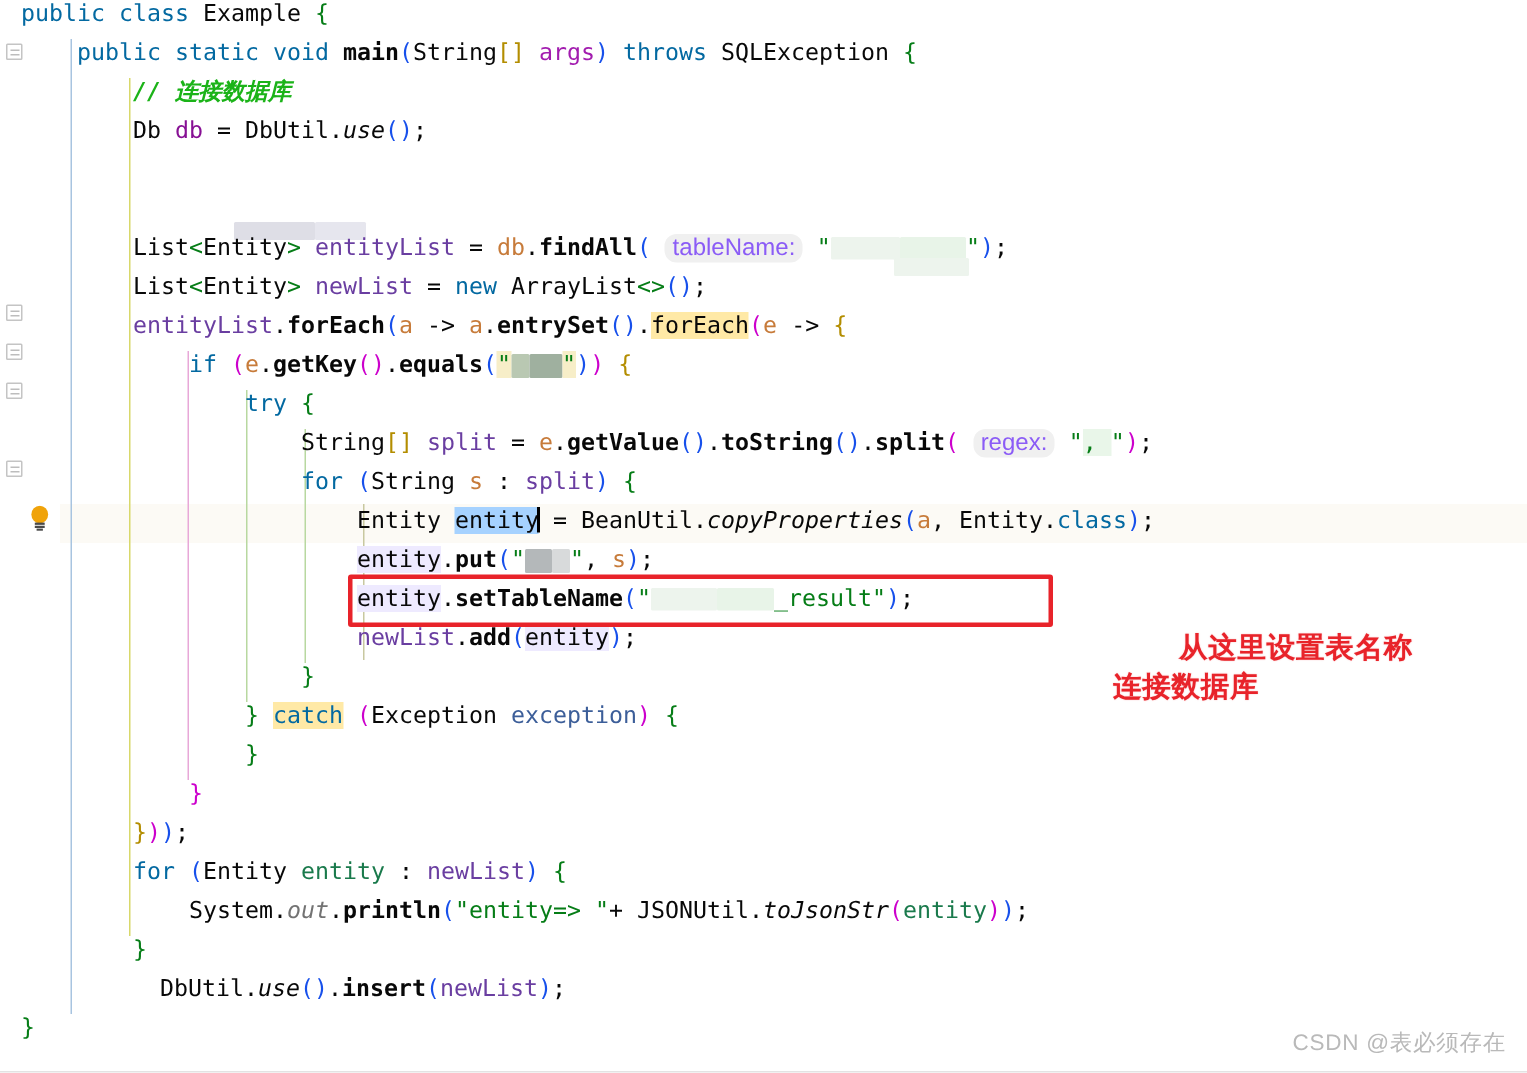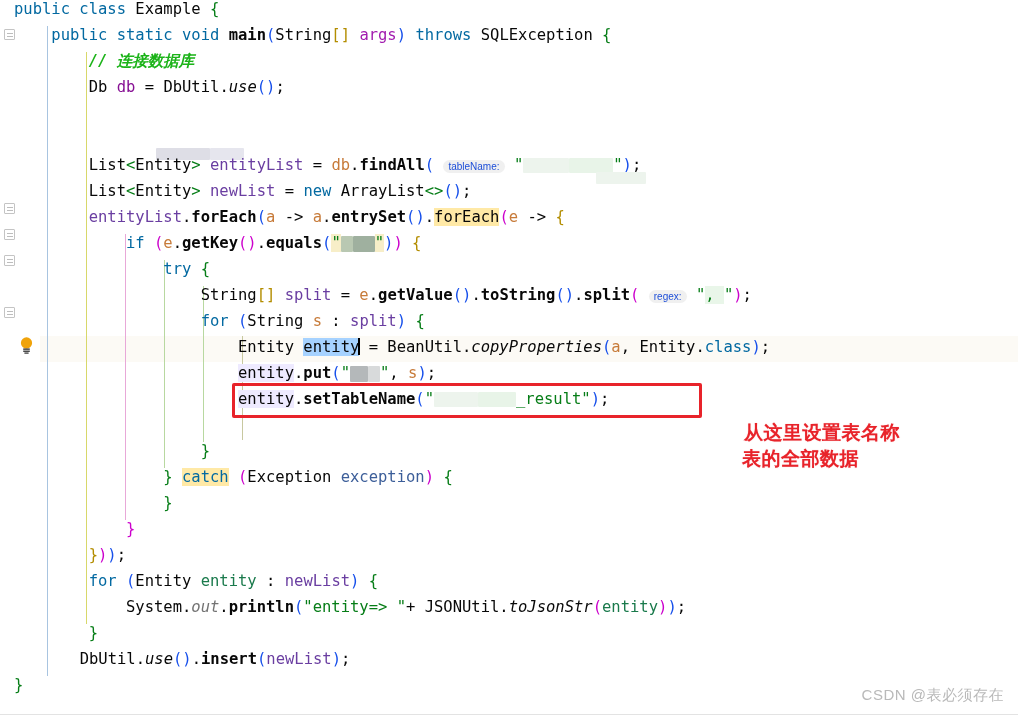--- a/index.html
+++ b/index.html
@@ -97,24 +97,24 @@
   .pink  { color: #cc00cc; }
   .gen   { color: #067d17; }
   .br1   { color: #067d17; }
   .br2   { color: #1750eb; }
   .br3   { color: #b38d00; }
   .br4   { color: #cc00cc; }
 
   
   .hint {
     background: #f0f0f0;
-    color: #1d4ed8;
+    color: #8b5cf6;
     border-radius: 8px;
     padding: 1px 5px 1px 5px;
-    font-size: 10px;
+    font-size: 16px;
     font-family: "Liberation Sans", sans-serif;
   }
 
   
   .hlu { background: #eeeaff; }
   
   .hly { background: #ffe9a6; }
   
   .sel { background: #a6d2ff; }
   
@@ -237,43 +237,44 @@
     <div class="line" style="left:14px; top:282px;">                    <span class="cls">String</span><span class="br3">[]</span> <span class="lvar" style="color:#6a3ea1;">split</span> <span class="op">=</span> <span style="color:#c77b3a;">e</span>.<span class="fn">getValue</span><span class="br2">()</span>.<span class="fn">toString</span><span class="br2">()</span>.<span class="fn">split</span><span class="br4">(</span> <span class="hint">regex:</span> <span class="str">"</span><span class="str" style="background:#e9f6e9;">, </span><span class="str">"</span><span class="br4">)</span><span class="op">;</span></div>
 
     <div class="line" style="left:14px; top:308px;">                    <span class="kw">for</span> <span class="br2">(</span><span class="cls">String</span> <span style="color:#c77b3a;">s</span> <span class="op">:</span> <span class="lvar" style="color:#6a3ea1;">split</span><span class="br2">)</span> <span class="br1">{</span></div>
 
     <div class="line" style="left:14px; top:334px;">                        <span class="cls">Entity</span> <span class="sel">entity</span><span class="caret"></span> <span class="op">=</span> <span class="cls">BeanUtil</span>.<span class="fni">copyProperties</span><span class="br2">(</span><span style="color:#c77b3a;">a</span><span class="op">,</span> <span class="cls">Entity</span>.<span class="kw">class</span><span class="br2">)</span><span class="op">;</span></div>
 
     <div class="line" style="left:14px; top:360px;">                        <span class="hlu">entity</span>.<span class="fn">put</span><span class="br2">(</span><span class="str">"</span><span class="redact rg-g" style="width:18px;height:16px;"></span><span class="redact rg-h" style="width:12px;height:16px;"></span><span class="str">"</span><span class="op">,</span> <span style="color:#c77b3a;">s</span><span class="br2">)</span><span class="op">;</span></div>
 
     <div class="line" style="left:14px; top:386px;">                        <span class="hlu">entity</span>.<span class="fn">setTableName</span><span class="br2">(</span><span class="str">"</span><span class="redact rg-i" style="width:44px;height:15px;"></span><span class="redact rg-a" style="width:38px;height:15px;"></span><span class="str">_result"</span><span class="br2">)</span><span class="op">;</span></div>
 
+    <div class="line" style="left:14px; top:412px;">                        <span class="lvar" style="color:#6a3ea1;">newList</span>.<span class="fn">add</span><span class="br2">(</span><span class="hlu">entity</span><span class="br2">)</span><span class="op">;</span></div>
 
     <div class="line" style="left:14px; top:438px;">                    <span class="br1">}</span></div>
 
     <div class="line" style="left:14px; top:464px;">                <span class="br1">}</span> <span class="hly kw">catch</span> <span class="pink">(</span><span class="cls">Exception</span> <span class="param" style="color:#3c5e99;">exception</span><span class="pink">)</span> <span class="br1">{</span></div>
 
     <div class="line" style="left:14px; top:490px;">                <span class="br1">}</span></div>
 
     <div class="line" style="left:14px; top:516px;">            <span class="br4">}</span></div>
 
     <div class="line" style="left:14px; top:542px;">        <span class="br3">}</span><span class="br4">)</span><span class="br2">)</span><span class="op">;</span></div>
 
     <div class="line" style="left:14px; top:568px;">        <span class="kw">for</span> <span class="br2">(</span><span class="cls">Entity</span> <span style="color:#1a7a4c;">entity</span> <span class="op">:</span> <span class="lvar" style="color:#6a3ea1;">newList</span><span class="br2">)</span> <span class="br1">{</span></div>
 
     <div class="line" style="left:14px; top:594px;">            <span class="cls">System</span>.<span class="fldi">out</span>.<span class="fn">println</span><span class="br2">(</span><span class="str">"entity=&gt; "</span><span class="op">+</span> <span class="cls">JSONUtil</span>.<span class="fni">toJsonStr</span><span class="br4">(</span><span style="color:#1a7a4c;">entity</span><span class="br4">)</span><span class="br2">)</span><span class="op">;</span></div>
 
     <div class="line" style="left:14px; top:620px;">        <span class="br1">}</span></div>
 
-    <div class="line" style="left:5px; top:646px;">        <span class="cls">DbUtil</span>.<span class="fni">use</span><span class="br2">()</span>.<span class="fn">insert</span><span class="br2">(</span><span class="lvar" style="color:#6a3ea1;">newList</span><span class="br2">)</span><span class="op">;</span></div>
+    <div class="line" style="left:32px; top:646px;">        <span class="cls">DbUtil</span>.<span class="fni">use</span><span class="br2">()</span>.<span class="fn">insert</span><span class="br2">(</span><span class="lvar" style="color:#6a3ea1;">newList</span><span class="br2">)</span><span class="op">;</span></div>
 
     <div class="line" style="left:14px; top:672px;"><span class="br1">}</span></div>
   </div>
 
   <div class="redbox" style="left:232px; top:383px; width:470px; height:35px;"></div>
 
-  <div class="annot" style="left:744px; top:419px;">从这里设置表名称</div>
-  <div class="annot" style="left:742px; top:445px;">表的全部数据</div>
+  <div class="annot" style="left:786px; top:419px;">从这里设置表名称</div>
+  <div class="annot" style="left:742px; top:445px;">连接数据库</div>
 
   <div class="wm-rule"></div>
   <div class="watermark">CSDN @表必须存在</div>
 
 </div>
 
 </body></html>

